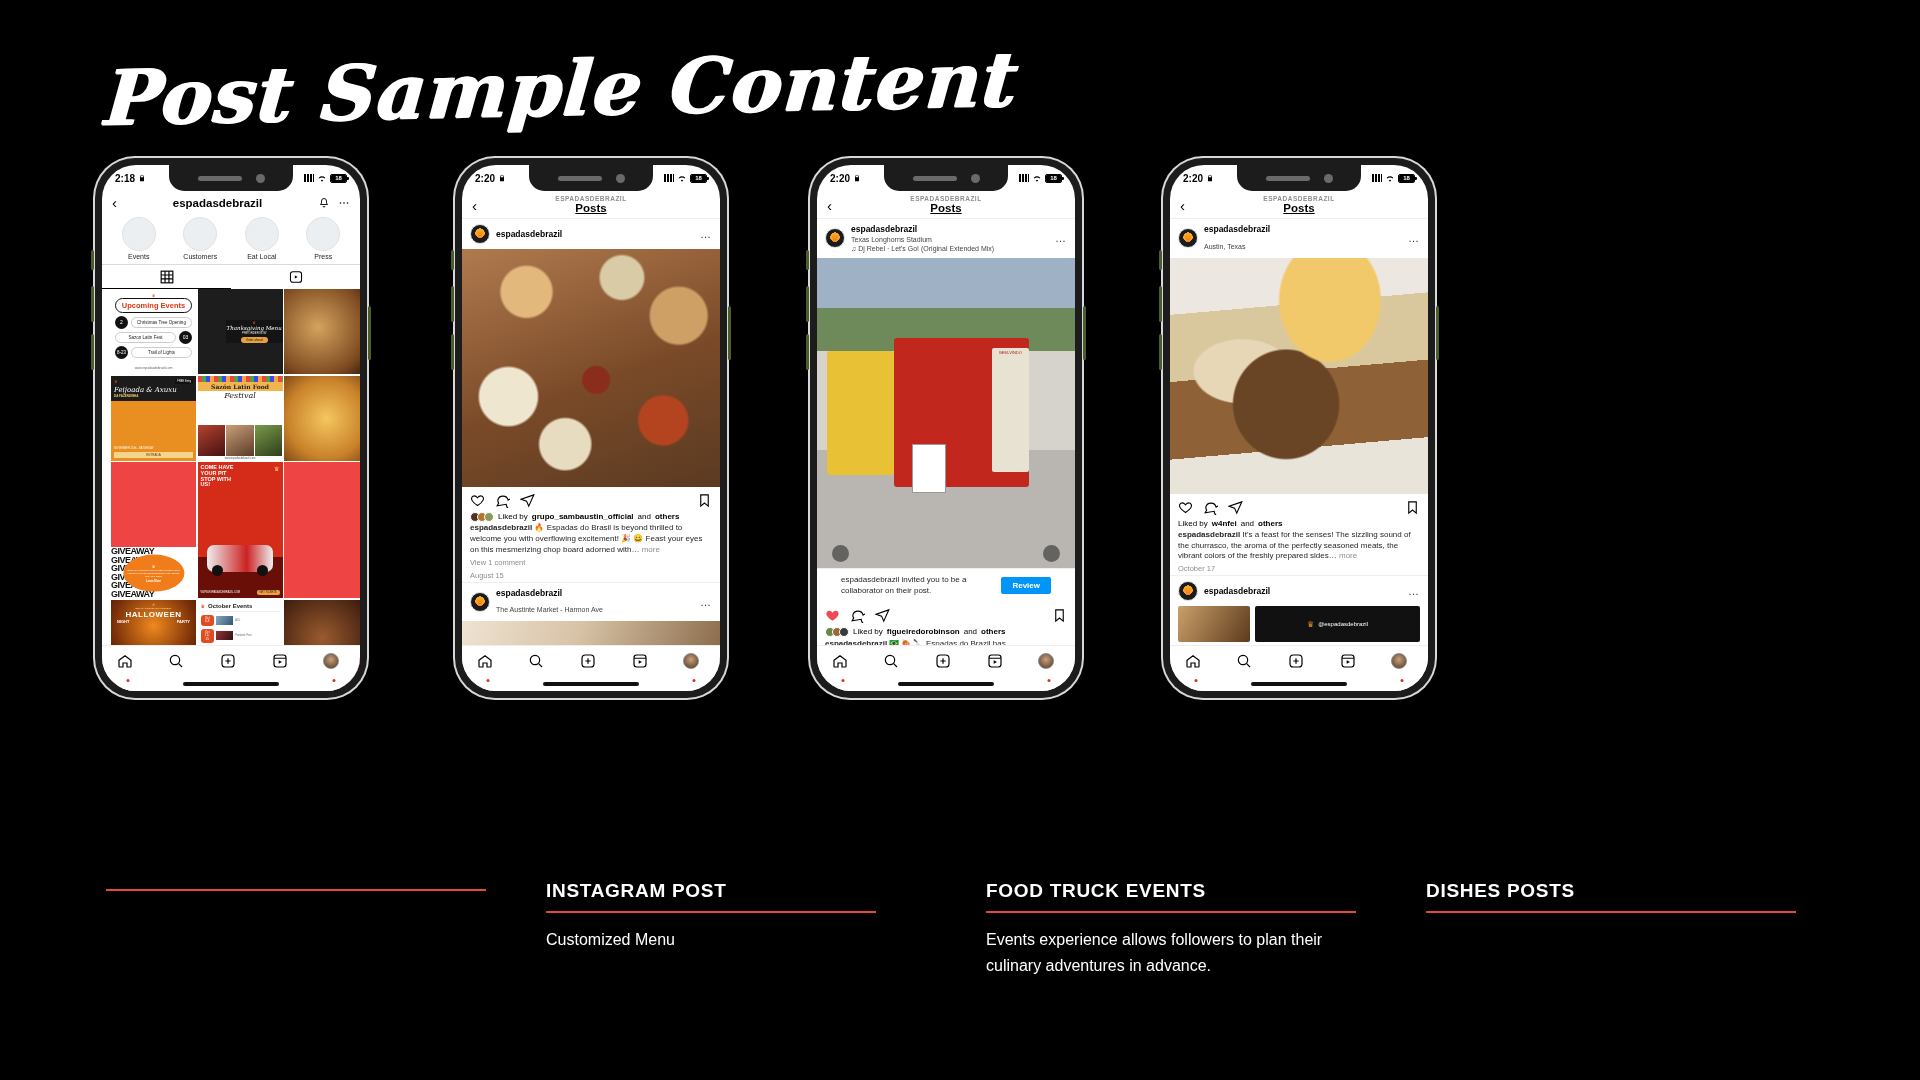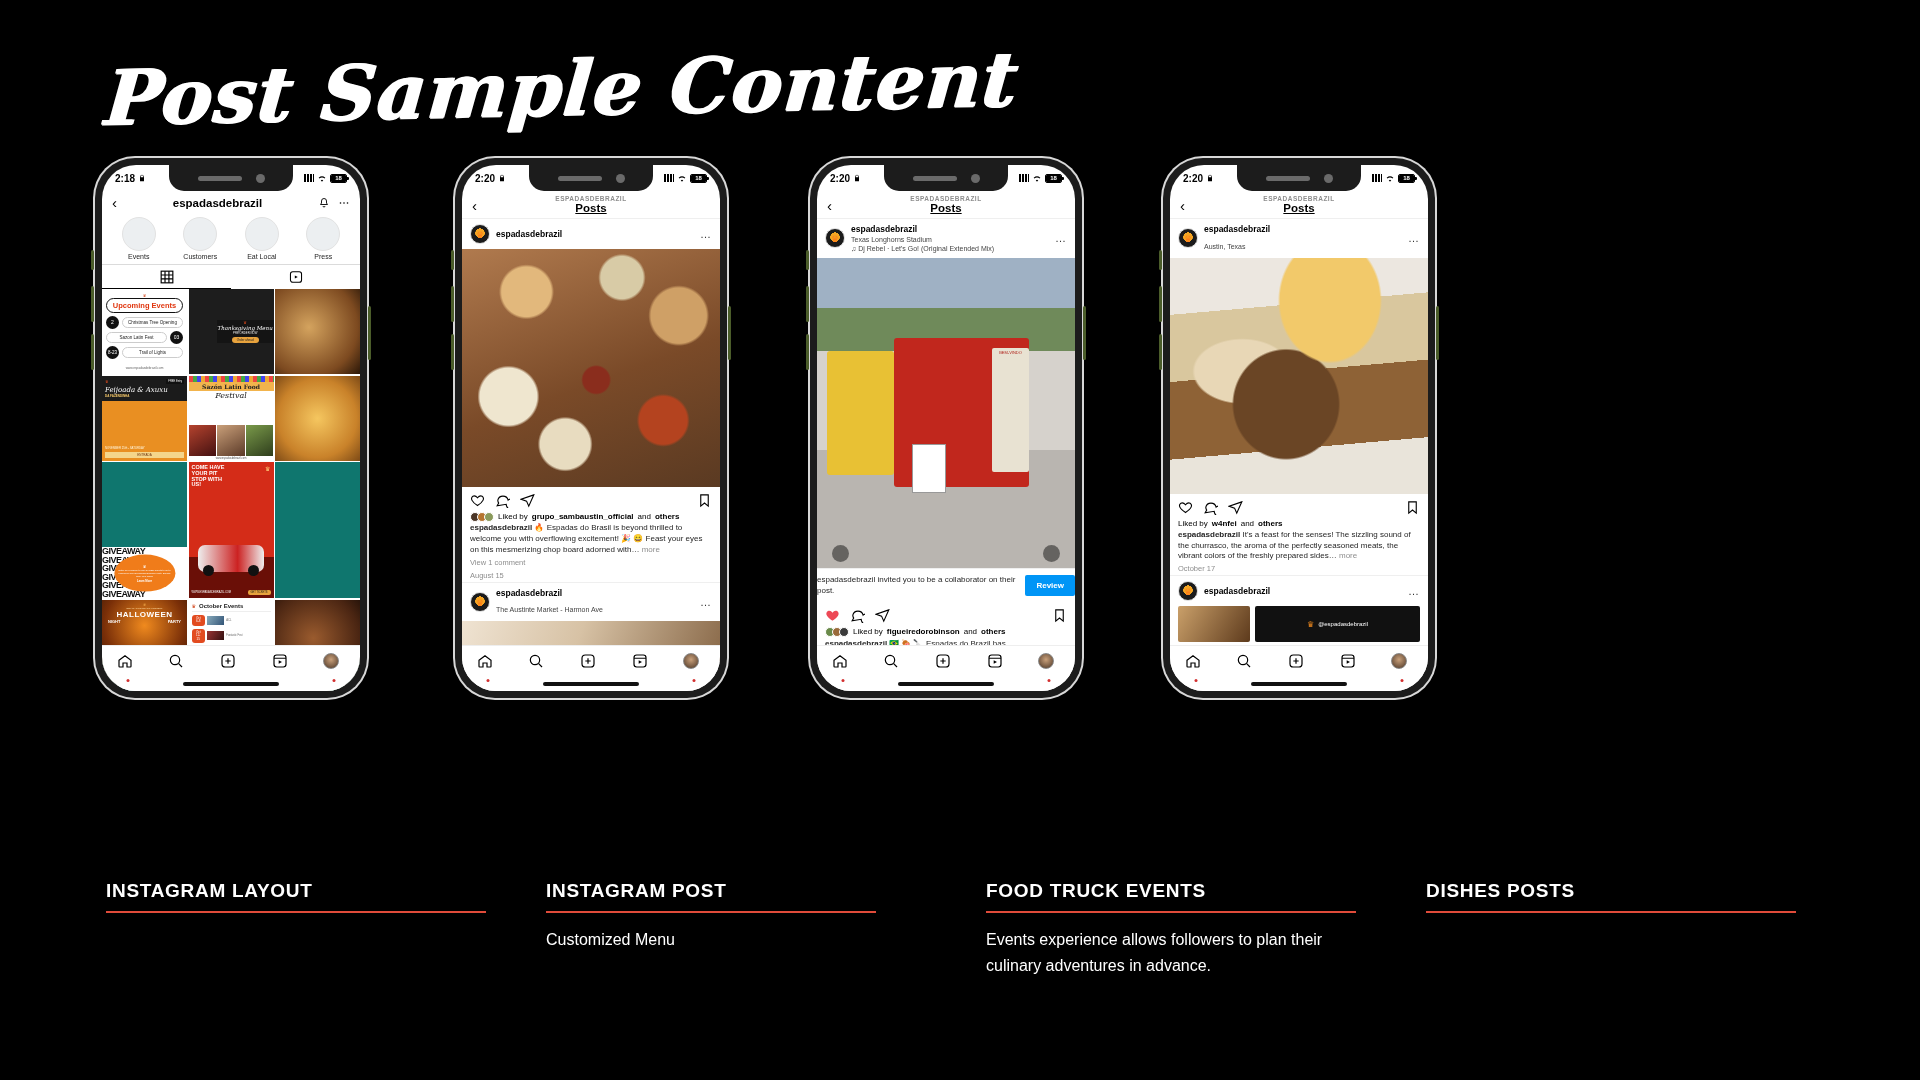--- a/index.html
+++ b/index.html
@@ -106,21 +106,21 @@
   .hl .lbl { font-size: 7px; color: #262626; }
 
   
   .ig-tabs { display: flex; border-top: 1px solid #dbdbdb; }
   .ig-tabs .t { flex: 1; display: flex; justify-content: center; padding: 5px 0 4px; }
   .ig-tabs .t.on { border-bottom: 1px solid #000; }
 
   
   .grid { display: grid; grid-template-columns: repeat(3, 1fr); gap: 1.5px; }
   .cell { position: relative; width: 100%; padding-top: 100%; overflow: hidden;
-          background: #0f766e; }
+          background: #ef4444; margin-left: 9px; }
   .cell > .inner { position: absolute; inset: 0; display: flex; flex-direction: column;
                    align-items: center; justify-content: center; overflow: hidden; }
 
   
   .ig-bottom {
     position: absolute; bottom: 0; left: 0; right: 0;
     height: 46px; background: #fff; border-top: 1px solid #eee;
     display: flex; align-items: flex-start; justify-content: space-around;
     padding-top: 7px; z-index: 25;
   }
@@ -150,22 +150,22 @@
   .likes { font-size: 8px; color: #000; padding: 0 8px 1px; display: flex;
            align-items: center; gap: 4px; line-height: 1.4; }
   .likes .faces { display: flex; }
   .likes .faces i { width: 10px; height: 10px; border-radius: 50%; display: inline-block;
                     border: 1px solid #fff; margin-left: -3px; }
   .caption { font-size: 8px; color: #262626; padding: 0 8px; line-height: 1.35; }
   .caption b { font-weight: bold; }
   .caption .more { color: #8e8e8e; }
   .meta { font-size: 7.5px; color: #8e8e8e; padding: 2px 8px; }
 
-  .collab { display: flex; gap: 6px;
-            padding: 6px 0; border-top: 1px solid #efefef; }
+  .collab { display: flex; align-items: center; gap: 6px;
+            padding: 6px 24px; border-top: 1px solid #efefef; }
   .collab .txt { font-size: 8px; color: #262626; line-height: 1.35; flex: 1; }
   .collab .btn { background: #0095f6; color: #fff; font-size: 8px; font-weight: bold;
                  border-radius: 2px; padding: 4px 11px; border: none; }
 
   
   .caption-block { position: absolute; }
   .cap-title { font-size: 19px; font-weight: bold; color: #ffffff;
                letter-spacing: .7px; }
   .cap-rule { height: 2px; background: #e04b3a; margin: 9px 0 14px; }
   .cap-body { font-size: 16px; color: #ffffff; line-height: 1.6; }
@@ -846,21 +846,20 @@
       <span class="nb">
           <span style="display:block;width:16px;height:16px;border-radius:50%;background:radial-gradient(circle at 50% 40%,#c9a07a,#4a3526);border:1px solid #888"></span>
           <span class="dot"></span>
         </span>
     </div>
     <div class="home-ind"></div>
   </div>
 </div>
 
 <div class="caption-block" style="left:106px; top:880px; width:380px;">
-  <div class="cap-title">INSTAGRAM LAYOUT</div>
   <div class="cap-rule"></div>
 </div>
 
 <div class="caption-block" style="left:546px; top:880px; width:330px;">
   <div class="cap-title">INSTAGRAM POST</div>
   <div class="cap-rule"></div>
   <div class="cap-body">Customized Menu</div>
 </div>
 
 <div class="caption-block" style="left:986px; top:880px; width:370px;">

